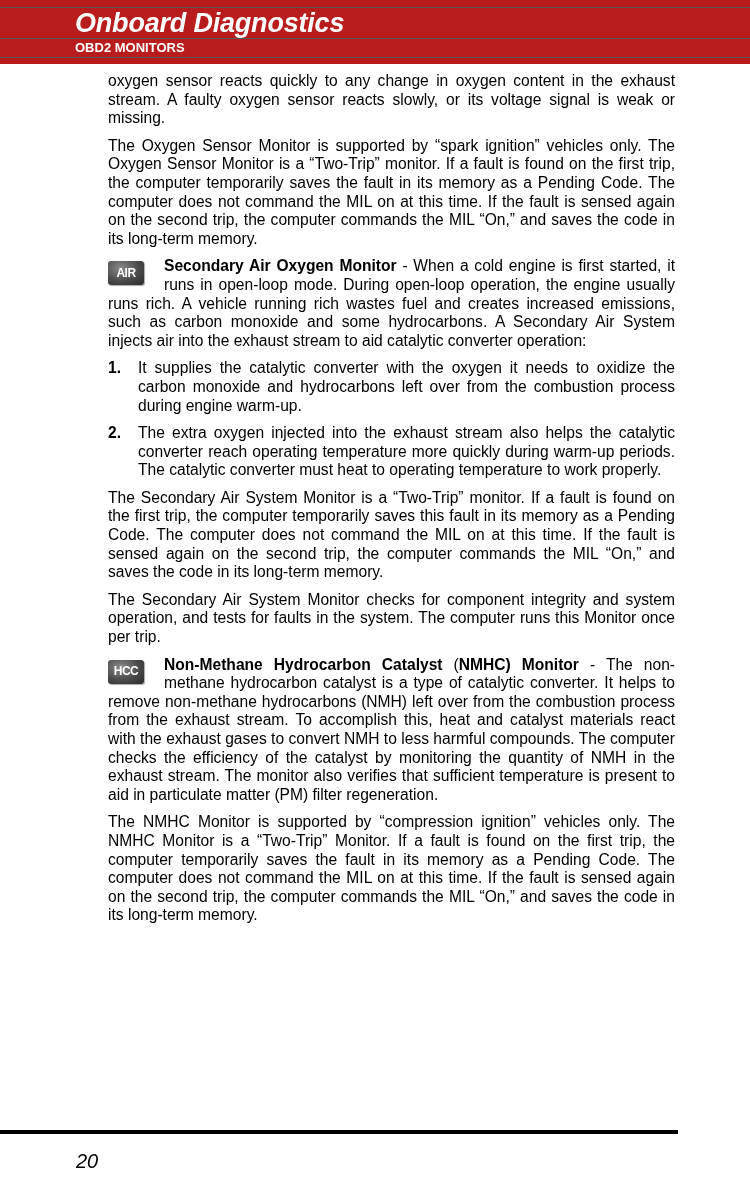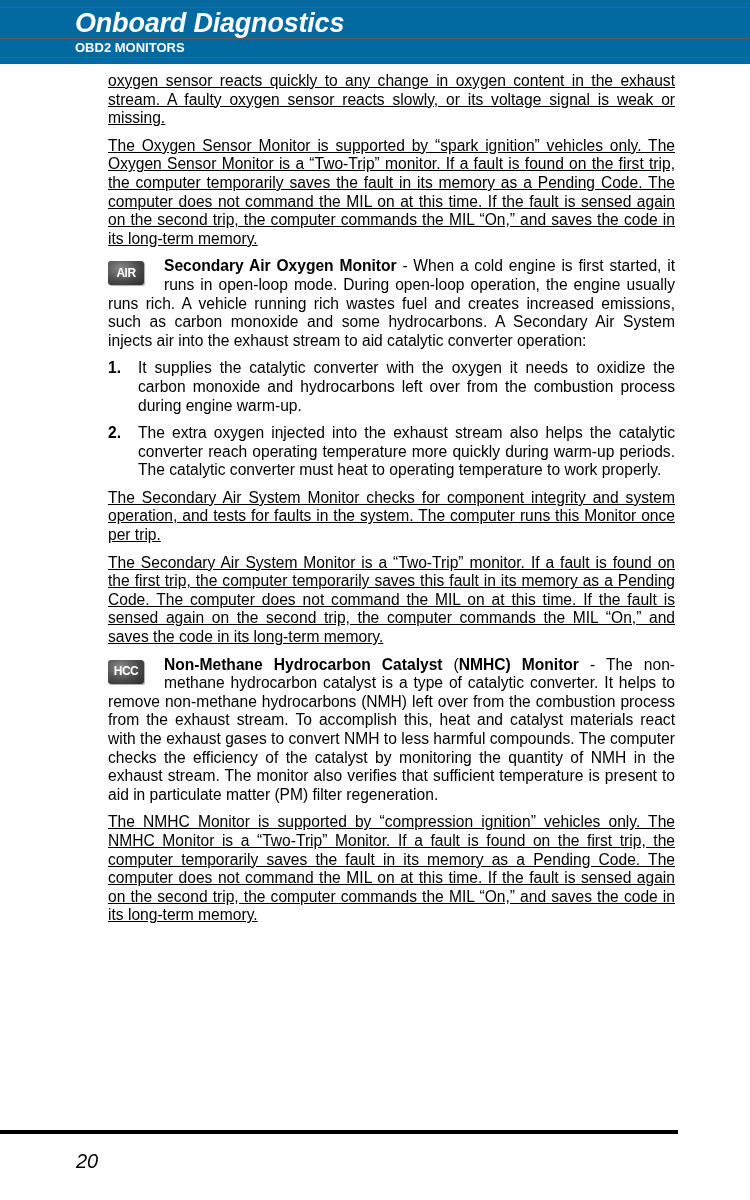--- a/index.html
+++ b/index.html
@@ -3,41 +3,41 @@
 <meta charset="utf-8">
 <style>
   html, body { margin: 0; padding: 0; }
   body {
     width: 750px; height: 1200px; position: relative; overflow: hidden;
     background: #ffffff; color: #000;
     font-family: "Liberation Sans", sans-serif;
   }
   .header {
     position: absolute; left: 0; top: 0; width: 750px; height: 64px;
-    background: #0369a1;
+    background: #b91c1c;
   }
   .header .rule { position: absolute; left: 0; width: 750px; height: 1px; background: #5a5a5a; }
   .header .r1 { top: 7px; }
   .header .r2 { top: 38px; }
   .header .r3 { top: 57px; }
   .header-title {
     position: absolute; left: 75px; top: 8px;
     font-family: "Liberation Sans", sans-serif;
     font-weight: bold; font-style: italic; font-size: 27px; color: #fff;
     line-height: 30px; letter-spacing: -0.2px;
   }
   .header-sub {
     position: absolute; left: 75px; top: 39px;
     font-weight: bold; font-size: 13px; color: #fff; line-height: 18px;
   }
   .content {
     position: absolute; left: 108px; top: 72px; width: 567px;
     font-size: 15.6px; line-height: 18.6px; text-align: justify;
   }
-  .content p { margin: 0 0 9px 0; text-decoration: underline; }
+  .content p { margin: 0 0 9px 0; }
   .mon { position: relative; margin: 0 0 9px 0; }
   .mon .icon {
     float: left; width: 40px; height: 25px; margin: 4px 16px 0 0;
     shape-outside: margin-box;
   }
   .badge {
     display: flex; align-items: center; justify-content: center;
     width: 36px; height: 24px; border-radius: 3px;
     background: radial-gradient(ellipse at 35% 30%, #8a8a8a 0%, #4a4a4a 55%, #2a2a2a 100%);
     color: #fff; font-weight: bold; font-size: 12px; letter-spacing: -0.5px;
@@ -82,22 +82,22 @@
     <div class="item">
       <span class="num">1.</span>
       <span class="txt">It supplies the catalytic converter with the oxygen it needs to oxidize the carbon monoxide and hydrocarbons left over from the combustion process during engine warm-up.</span>
     </div>
     <div class="item">
       <span class="num">2.</span>
       <span class="txt">The extra oxygen injected into the exhaust stream also helps the catalytic converter reach operating temperature more quickly during warm-up periods. The catalytic converter must heat to operating temperature to work properly.</span>
     </div>
   </div>
 
+  <p>The Secondary Air System Monitor is a “Two-Trip” monitor. If a fault is found on the first trip, the computer temporarily saves this fault in its memory as a Pending Code. The computer does not command the MIL on at this time. If the fault is sensed again on the second trip, the computer commands the MIL “On,” and saves the code in its long-term memory.</p>
   <p>The Secondary Air System Monitor checks for component integrity and system operation, and tests for faults in the system. The computer runs this Monitor once per trip.</p>
-  <p>The Secondary Air System Monitor is a “Two-Trip” monitor. If a fault is found on the first trip, the computer temporarily saves this fault in its memory as a Pending Code. The computer does not command the MIL on at this time. If the fault is sensed again on the second trip, the computer commands the MIL “On,” and saves the code in its long-term memory.</p>
 
   <div class="mon">
     <div class="icon">
       <div class="badge">HCC</div>
     </div>
     <b>Non-Methane Hydrocarbon Catalyst</b><span> (</span><b>NMHC) Monitor</b><span> - The non-methane hydrocarbon catalyst is a type of catalytic converter. It helps to remove non-methane hydrocarbons (NMH) left over from the combustion process from the exhaust stream. To accomplish this, heat and catalyst materials react with the exhaust gases to convert NMH to less harmful compounds. The computer checks the efficiency of the catalyst by monitoring the quantity of NMH in the exhaust stream.  The monitor also verifies that sufficient temperature is present to aid in particulate matter (PM) filter regeneration.</span>
   </div>
 
   <p>The NMHC Monitor is supported by “compression ignition” vehicles only. The NMHC Monitor is a “Two-Trip” Monitor. If a fault is found on the first trip, the computer temporarily saves the fault in its memory as a Pending Code. The computer does not command the MIL on at this time. If the fault is sensed again on the second trip, the computer commands the MIL “On,” and saves the code in its long-term memory.</p>
 </div>

